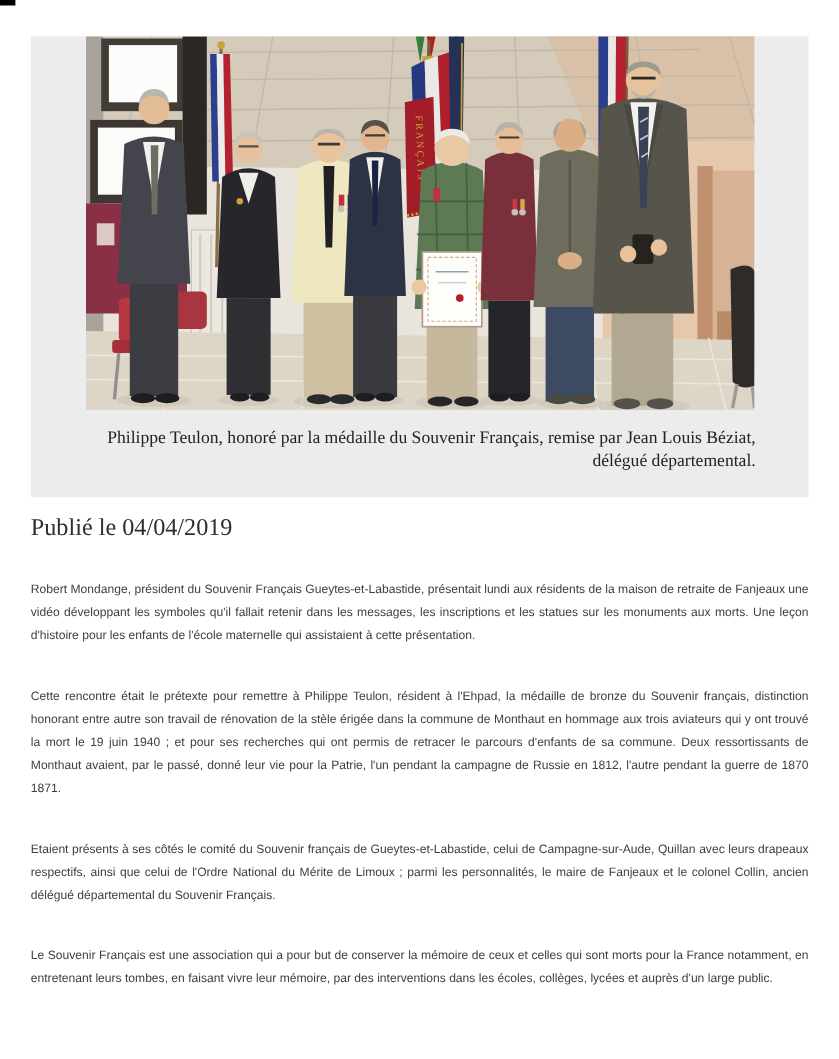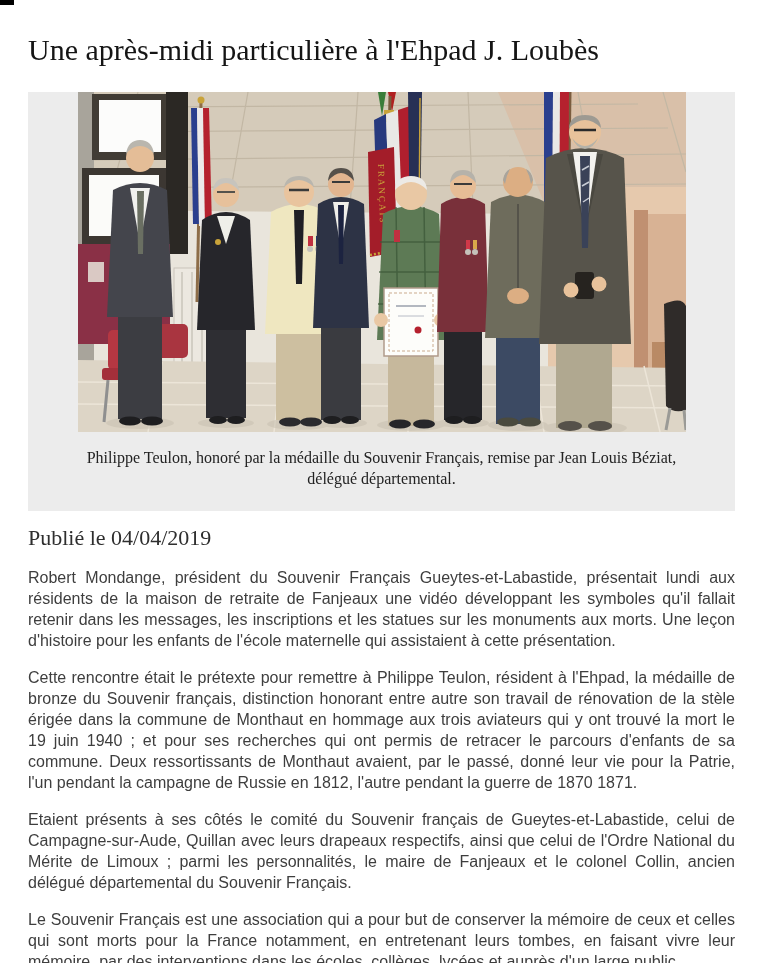--- a/index.html
+++ b/index.html
@@ -41,45 +41,44 @@
     height:340px;
     margin:0 auto;
     overflow:hidden;
   }
   .photo-wrap svg{display:block;}
   figcaption.photo-caption{
     font-family:"Liberation Serif","DejaVu Serif",serif;
     font-size:16px;
     line-height:21px;
     color:#222222;
-    text-align:center;
+    text-align:right;
     padding:15px 48px 12px 48px;
   }
   .published-line{
     font-family:"Liberation Serif","DejaVu Serif",serif;
     font-size:22px;
     color:#2e2e2e;
     margin:0 0 6px 0;
   }
   .article-body p{
-    font-size:16px;
+    font-size:11px;
     line-height:21px;
     color:var(--body_text);
     text-align:justify;
-    margin-top:16px;
+    margin-top:34px;
   }
 </style>
 </head>
 <body>
 
 <div class="corner-artifact"></div>
 
 <div class="page">
 
-  <h1 class="article-title">Une après-midi particulière à l'Ehpad J. Loubès</h1>
 
   <figure class="article-figure">
     <div class="photo-wrap">
 
       <svg width="608" height="340" viewBox="0 0 608 340" xmlns="http://www.w3.org/2000/svg">
 
         <rect x="0" y="0" width="608" height="340" fill="#e9e5dc"></rect>
 
         <polygon points="0,0 608,0 608,100 470,122 0,118" fill="#d5cbba"></polygon>
         <polygon points="420,0 608,0 608,100 470,120" fill="#d9c0a9"></polygon>

